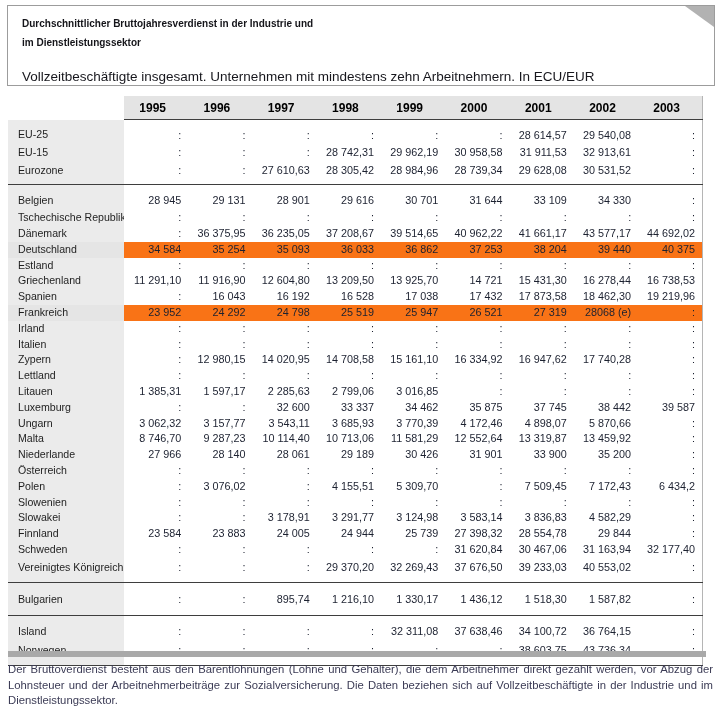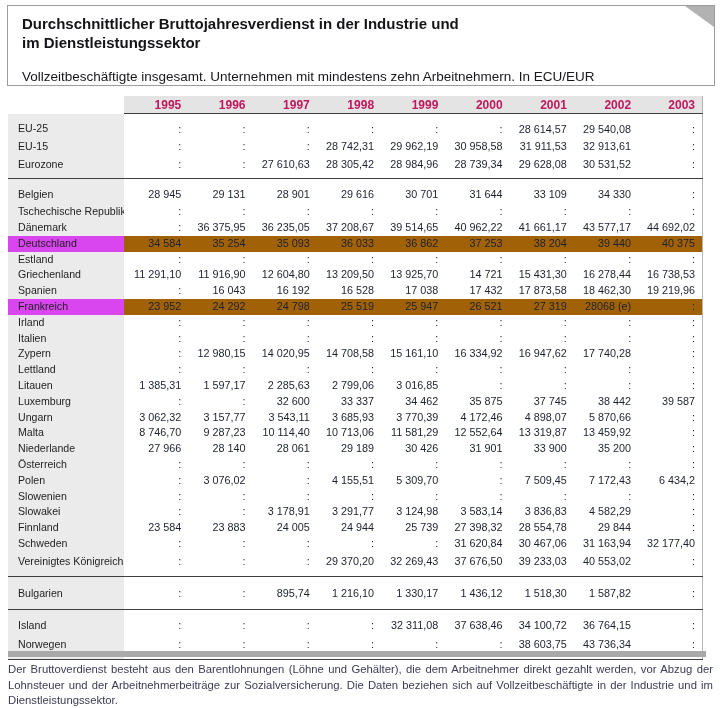--- a/index.html
+++ b/index.html
@@ -13,49 +13,49 @@
   
   .title-box {
     position:absolute; left:7px; top:5px; width:708px; height:81px;
     border:1px solid #9c9c9c; box-sizing:border-box;
     padding:8px 30px 0 14px; background:#fff;
   }
   .fold {
     position:absolute; top:0; right:0; width:0; height:0;
     border-top:21px solid #b2b2b2; border-left:29px solid transparent;
   }
-  .title-line { font-size:15px; font-weight:bold; color:#141419; line-height:19px; }
+  .title-line { font-size:10px; font-weight:bold; color:#141419; line-height:19px; }
   .subtitle   { font-size:13.5px; color:#17171d; line-height:18px; margin-top:16px; }
 
   
   table.data-table {
     position:absolute; left:8px; top:96px; width:695px;
     border-collapse:collapse; table-layout:fixed;
     border-right:1px solid #b5b5b5;
     border-bottom:1px solid #3e3e3e;
   }
   col.c-label { width:116px; }
   thead th {
-    height:17px; font-size:12px; font-weight:bold; color:#be185d;
-    text-align:right; padding:0 7px 0 0; background:#e4e4e4;
+    height:23px; font-size:12px; font-weight:bold; color:#000000;
+    text-align:center; padding:0 7px 0 0; background:#e4e4e4;
     border-bottom:1px solid #3e3e3e; white-space:nowrap;
   }
   thead th.label-th { background:#ffffff; border-bottom:none; }
   tbody + tbody { border-top:1px solid #3e3e3e; }
   td {
     height:15.8px; line-height:15.8px; font-size:10.8px;
     padding:0; white-space:nowrap; overflow:hidden;
   }
   td.label { background:#ebebeb; color:#1e1e1e; padding-left:10px; font-size:10.6px; }
   td.val   { text-align:right; padding-right:7px; color:#1c2130; }
   tbody tr:first-child td { padding-top:6px; height:18.8px; }
   tbody tr:last-child  td { padding-bottom:4px; height:19.8px; }
   tbody tr:first-child:last-child td { height:22.8px; }
-  tr.hl td.label { background:#d946ef;margin-left:44px; }
-  tr.hl td.val   { background:#a16207; }
+  tr.hl td.label { background:#e5e5e5;margin-left:44px; }
+  tr.hl td.val   { background:#f97316; }
 
   
   .divider-bar { position:absolute; left:8px; top:651px; width:698px; height:6px; background:#a9a9a9; }
   .footnote {
     position:absolute; left:8px; top:662px; width:705px; margin:0;
     font-size:11.3px; line-height:15.5px; color:#3b3b55; text-align:justify;
   }
 </style>
 </head>
 <body>

